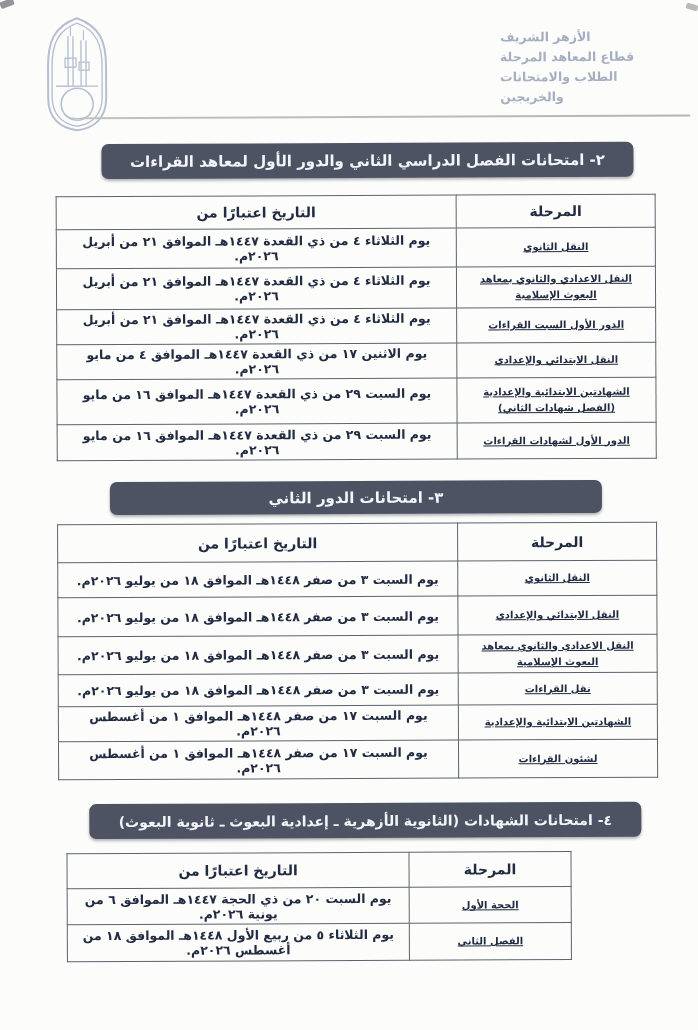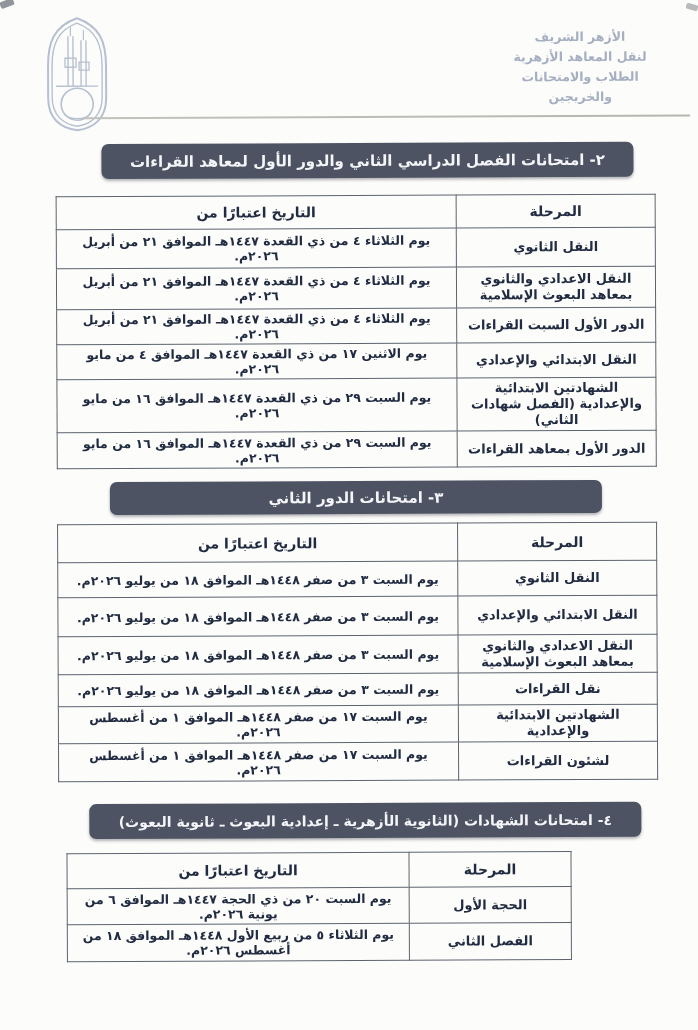--- a/index.html
+++ b/index.html
@@ -16,21 +16,21 @@
   .scan{position:absolute;inset:0;transform:rotate(-0.25deg);}
 
   
   .smudge{position:absolute;background:#3a3f49;opacity:.55;border-radius:2px;}
   .smudge.tl{left:0;top:0;width:14px;height:7px;transform:rotate(-20deg);}
   .smudge.tr{right:0;top:4px;width:12px;height:6px;opacity:.35;transform:rotate(15deg);}
 
   
   .org-block{
     position:absolute;top:28px;right:36px;width:160px;
-    text-align:center;direction:rtl;
+    text-align:left;direction:rtl;
     color:#a6afc2;font-size:12.5px;font-weight:bold;line-height:20px;
   }
   .logo{position:absolute;left:42px;top:13px;width:74px;height:120px;}
   .head-rule{
     position:absolute;left:84px;top:116px;width:608px;height:2px;
     background:linear-gradient(90deg,#c3c3be,#b5b5b0);border-radius:2px;
   }
 
   
   .banner{
@@ -53,21 +53,21 @@
     position:absolute;border-collapse:collapse;direction:rtl;
     background:#fcfcfa;table-layout:fixed;
   }
   table.sched th, table.sched td{
     border:1.4px solid #5d6470;
     text-align:center;vertical-align:middle;
     color:#212b42;font-weight:bold;
     padding:2px 6px;
   }
   table.sched th{font-size:14px;}
-  td.stage{font-size:13px;line-height:16px;}
+  td.stage{font-size:10px;line-height:16px;text-decoration:underline;}
   td.date{font-size:12.5px;}
   table.t1{left:57px;top:195px;width:600px;}
   table.t2{left:57px;top:523px;width:600px;}
   table.t3{left:65px;top:852px;width:505px;}
   .t1 col.c-stage,.t2 col.c-stage{width:199px;}
   .t3 col.c-stage{width:162px;}
 </style>
 </head>
 <body>
 
@@ -87,21 +87,21 @@
         <rect x="39" y="48" width="10" height="8" stroke-width="1.3"></rect>
         <path d="M30.5 12 L30.5 22 M43.5 16 L43.5 26" stroke-width="1.2"></path>
         <path d="M16 72 L58 72" stroke-width="1.4"></path>
         <circle cx="37" cy="90" r="16" stroke-width="1.6"></circle>
         <path d="M24 100 C30 106 44 106 50 100" stroke-width="1.2"></path>
       </g>
     </svg>
 
     <div class="org-block">
       <div>الأزهر الشريف</div>
-      <div>لنقل المعاهد الأزهرية</div>
+      <div>قطاع المعاهد المرحلة</div>
       <div>الطلاب والامتحانات والخريجين</div>
     </div>
 
     <div class="head-rule"></div>
 
     <div class="banner b1">٢- امتحانات الفصل الدراسي الثاني والدور الأول لمعاهد القراءات</div>
 
     <table class="sched t1">
       <colgroup>
           <col class="c-stage">
@@ -126,21 +126,21 @@
       </tr>
       <tr style="height:35px">
         <td class="stage">النقل الابتدائي والإعدادي</td>
         <td class="date">يوم الاثنين ١٧ من ذي القعدة ١٤٤٧هـ الموافق ٤ من مايو ٢٠٢٦م.</td>
       </tr>
       <tr style="height:45px">
         <td class="stage">الشهادتين الابتدائية والإعدادية (الفصل شهادات الثاني)</td>
         <td class="date">يوم السبت ٢٩ من ذي القعدة ١٤٤٧هـ الموافق ١٦ من مايو ٢٠٢٦م.</td>
       </tr>
       <tr style="height:36px">
-        <td class="stage">الدور الأول بمعاهد القراءات</td>
+        <td class="stage">الدور الأول لشهادات القراءات</td>
         <td class="date">يوم السبت ٢٩ من ذي القعدة ١٤٤٧هـ الموافق ١٦ من مايو ٢٠٢٦م.</td>
       </tr>
     </tbody>
       </table>
 
     <div class="banner b2">٣- امتحانات الدور الثاني</div>
 
     <table class="sched t2">
       <colgroup>
           <col class="c-stage">

